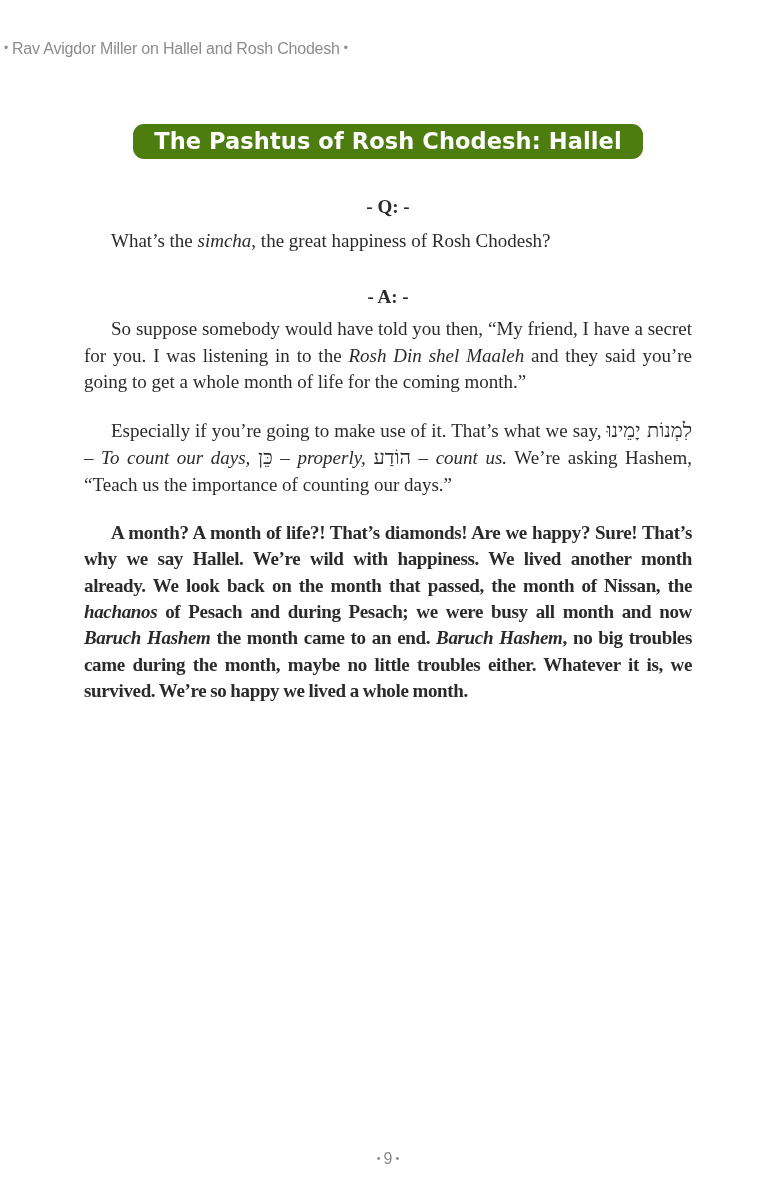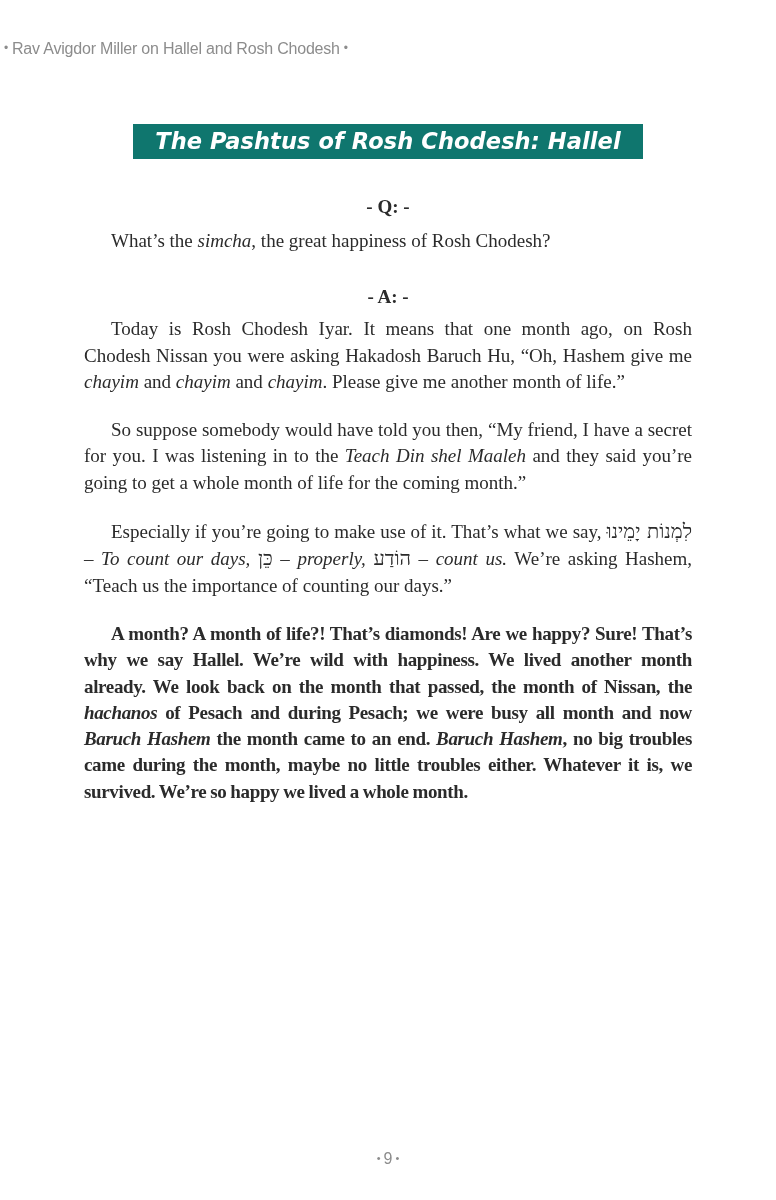--- a/index.html
+++ b/index.html
@@ -31,27 +31,26 @@
     font-size: 12px;
     vertical-align: 2px;
     margin: 0 4px;
   }
   .title-banner {
     position: absolute;
     top: 124px;
     left: 133px;
     width: 510px;
     height: 35px;
-    background: #0f766e;
-    border-radius: 0;
+    background: #4d7c0f;
+    border-radius: 11px;
     display: flex;
     align-items: center;
     justify-content: center;
     box-sizing: border-box;
-    font-style: italic;
   }
   .title-banner span {
     color: #ffffff;
     font-family: "DejaVu Sans", "Liberation Sans", sans-serif;
     font-weight: bold;
     font-size: 22.5px;
     letter-spacing: 0.1px;
     line-height: 1;
   }
   .content {
@@ -114,22 +113,21 @@
 
 <div class="title-banner">
   <span>The Pashtus of Rosh Chodesh: Hallel</span>
 </div>
 
 <div class="content">
   <div class="qa-label q">- Q: -</div>
   <p class="q-text">What’s the <em>simcha</em>, the great happiness of Rosh Chodesh?</p>
   <div class="qa-label a">- A: -</div>
   <div>
-    <p class="para">Today is Rosh Chodesh Iyar. It means that one month ago, on Rosh Chodesh Nissan you were asking Hakadosh Baruch Hu, “Oh, Hashem give me <em>chayim</em> and <em>chayim</em> and <em>chayim</em>. Please give me an­other month of life.”</p>
-    <p class="para">So suppose somebody would have told you then, “My friend, I have a secret for you.  I was listening in to the <em>Teach Din shel Maaleh</em> and they said you’re going to get a whole month of life for the coming month.”</p>
+    <p class="para">So suppose somebody would have told you then, “My friend, I have a secret for you.  I was listening in to the <em>Rosh Din shel Maaleh</em> and they said you’re going to get a whole month of life for the coming month.”</p>
     <p class="para">Especially if you’re going to make use of it. That’s what we say, <span class="heb" dir="rtl" lang="he">לִמְנוֹת יָמֵינוּ</span> – <em>To count our days,</em> <span class="heb" dir="rtl" lang="he">כֵּן</span> – <em>properly,</em> <span class="heb" dir="rtl" lang="he">הוֹדַע</span> – <em>count us.</em> We’re asking Hashem, “Teach us the importance of counting our days.”</p>
     <p class="para tight">A month? A month of life?! That’s diamonds! Are we happy? Sure! That’s why we say Hallel.  We’re wild with happiness.  We lived an­other month already.  We look back on the month that passed, the month of Nissan, the <em>hachanos</em> of Pesach and during Pesach; we were busy all month and now <em>Baruch Hashem</em> the month came to an end. <em>Baruch Hashem</em>, no big troubles came during the month, maybe no little troubles either. Whatever it is, we survived. We’re so happy we lived a whole month.</p>
   </div>
 </div>
 
 <div class="page-number">
   <span class="dot">•</span><span>9</span><span class="dot">•</span>
 </div>
 
 </body></html>

